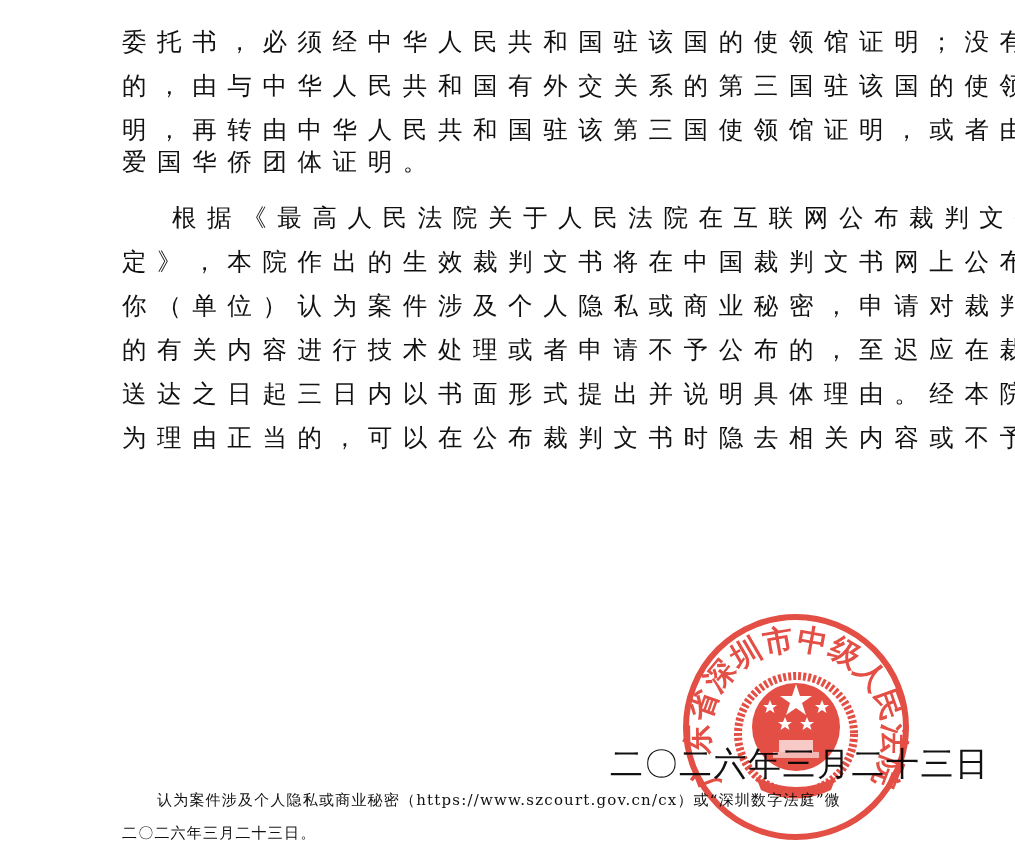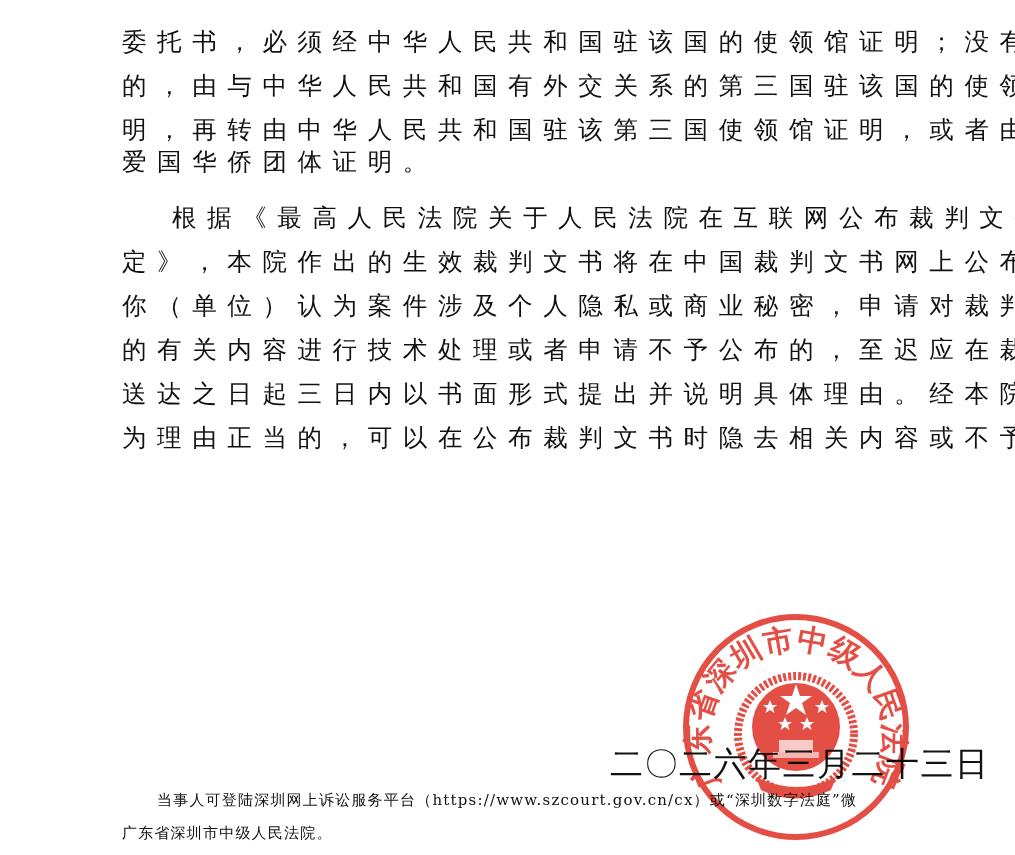--- a/index.html
+++ b/index.html
@@ -26,22 +26,22 @@
 
   <div class="line indent" style="top:198px; width:730px;">根据《最高人民法院关于人民法院在互联网公布裁判文书的规</div>
   <div class="line" style="top:242px">定》，本院作出的生效裁判文书将在中国裁判文书网上公布。如果</div>
   <div class="line" style="top:286px">你（单位）认为案件涉及个人隐私或商业秘密，申请对裁判文书中</div>
   <div class="line" style="top:330px">的有关内容进行技术处理或者申请不予公布的，至迟应在裁判文书</div>
   <div class="line" style="top:374px">送达之日起三日内以书面形式提出并说明具体理由。经本院审查认</div>
   <div class="line" style="top:418px">为理由正当的，可以在公布裁判文书时隐去相关内容或不予公布。</div>
 
   <div class="date">二〇二六年三月二十三日</div>
 
-  <div class="foot foot1">当事人可登陆深圳网上诉讼服务平台（https://www.szcourt.gov.cn/cx）或“深圳数字法庭”微</div>
-  <div class="foot foot2">广东省深圳市中级人民法院。</div>
+  <div class="foot foot1">认为案件涉及个人隐私或商业秘密（https://www.szcourt.gov.cn/cx）或“深圳数字法庭”微</div>
+  <div class="foot foot2">二〇二六年三月二十三日。</div>
 
   <svg class="seal" viewBox="0 0 230 230">
     <defs>
       <path id="sealArc" d="M 34 160 A 88 88 0 1 1 196 160"></path>
     </defs>
     <circle cx="115" cy="115" r="110" fill="none" stroke="#e0352b" stroke-width="6"></circle>
     <text font-size="30" font-weight="bold" fill="#e0352b" font-family="DejaVu Sans, sans-serif" letter-spacing="1">
       <textPath href="#sealArc" startOffset="50%" text-anchor="middle">广东省深圳市中级人民法院</textPath>
     </text>
     <g>

